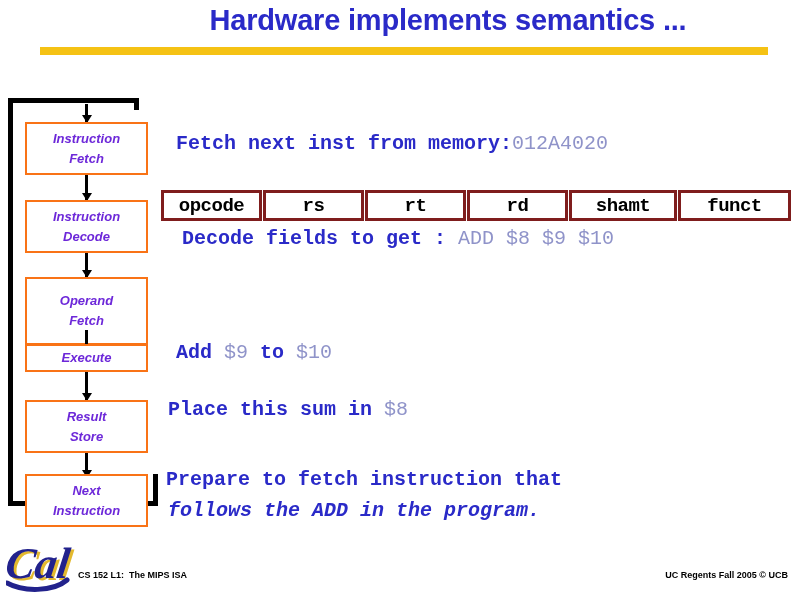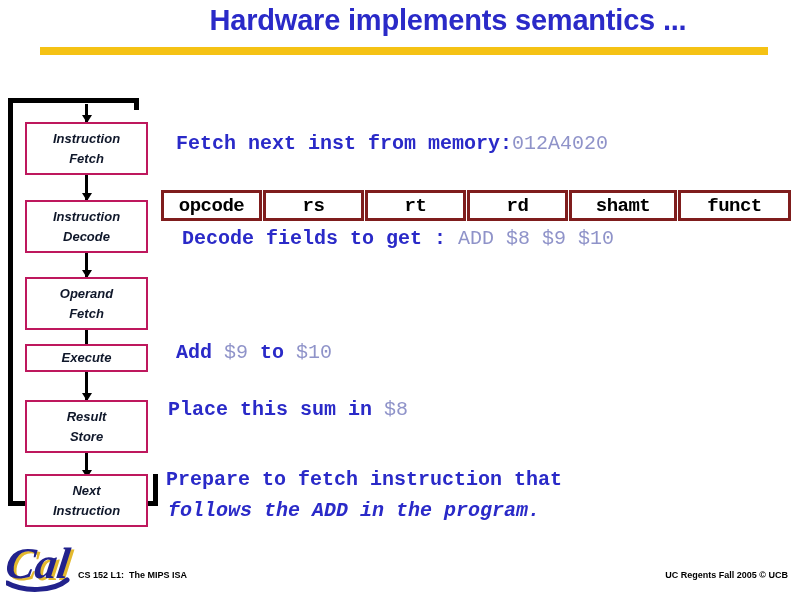--- a/index.html
+++ b/index.html
@@ -70,28 +70,28 @@
     position: absolute;
     left: 0;
     top: 96px;
     width: 170px;
     height: 470px;
   }
   .fbox {
     position: absolute;
     left: 25px;
     width: 123px;
-    border: 2px solid #be185d;
+    border: 2px solid #f97316;
     background: #ffffff;
     box-sizing: border-box;
     font-family: "Liberation Sans", sans-serif;
     font-weight: bold;
     font-style: italic;
     font-size: 13px;
-    color: #0f172a;
+    color: #6d28d9;
     text-align: center;
     display: flex;
     flex-direction: column;
     align-items: center;
     justify-content: center;
     line-height: 20px;
   }
   .fbox .l1 { display: block; }
   .fbox .l2 { display: block; }
 
@@ -215,21 +215,21 @@
 
     <div class="farrow" style="top:79px; height:25px;"></div>
 
     <div class="fbox" style="top:104px; height:53px;">
       <span class="l1">Instruction</span>
       <span class="l2">Decode</span>
     </div>
 
     <div class="farrow" style="top:157px; height:24px;"></div>
 
-    <div class="fbox" style="top:181px; height:53px;">
+    <div class="fbox" style="top:181px; height:68px;">
       <span class="l1">Operand</span>
       <span class="l2">Fetch</span>
     </div>
 
     <div class="farrow" style="top:234px; height:26px;"></div>
 
     <div class="fbox" style="top:248px; height:28px;">
       <span class="l1">Execute</span>
     </div>
 

